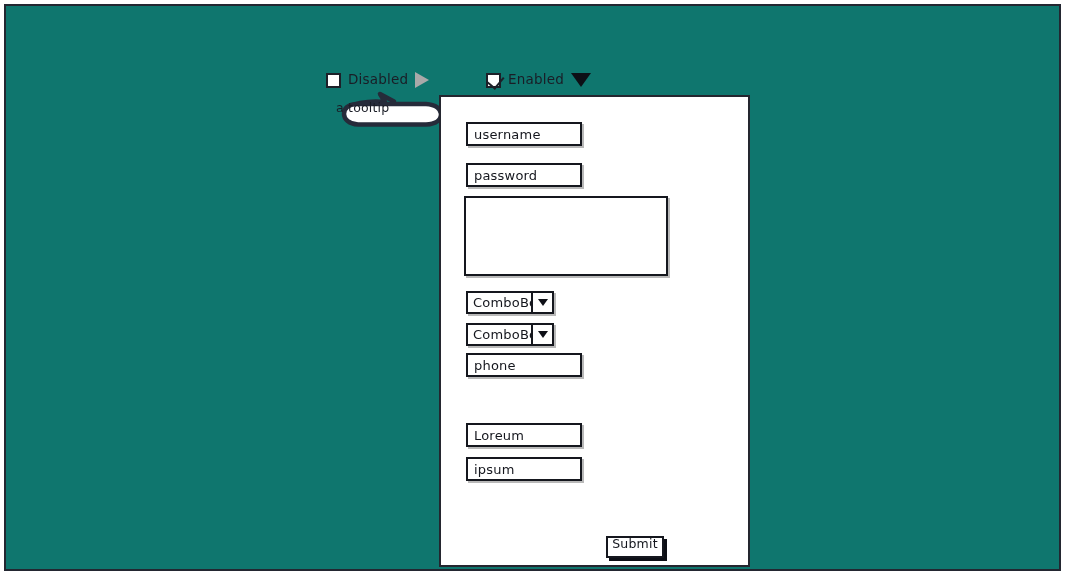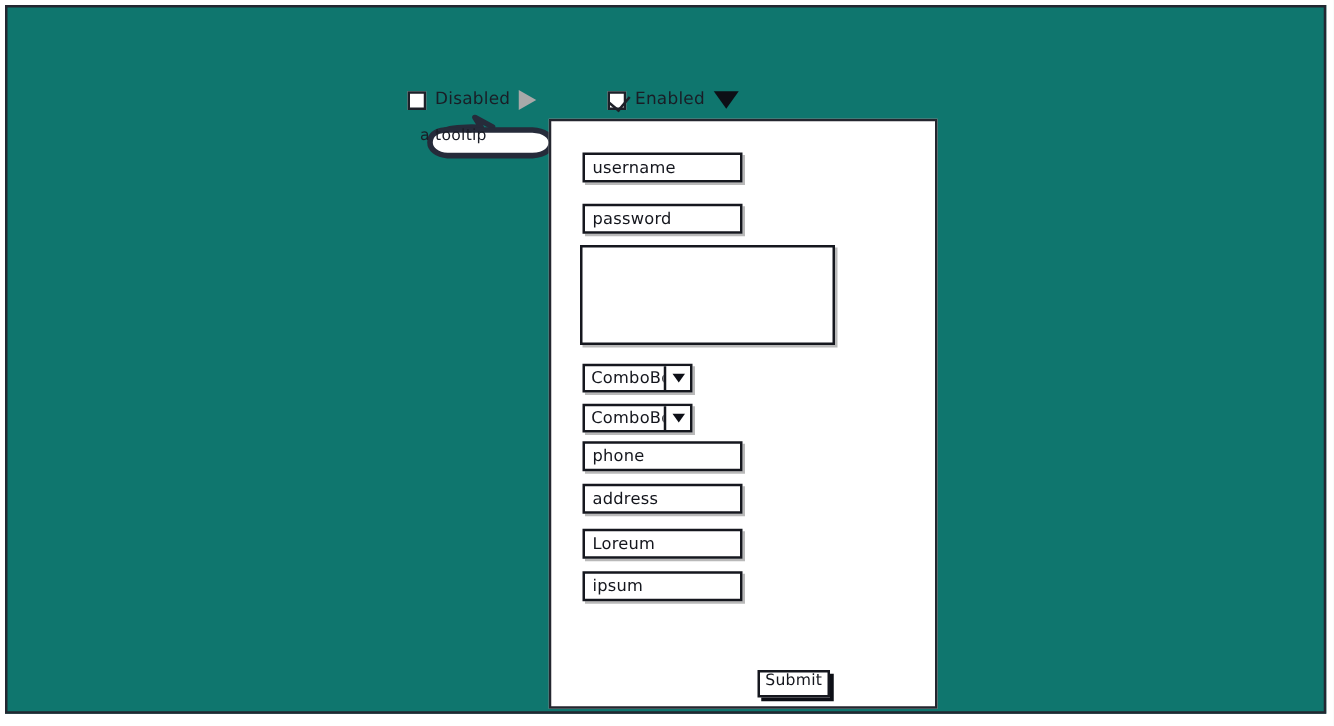--- a/index.html
+++ b/index.html
@@ -143,21 +143,21 @@
     line-height: 1;
     white-space: nowrap;
     overflow: hidden;
   }
 
   
   .text-input {
     display: flex;
     align-items: center;
     padding-left: 6px;
-    width: 128px;
+    width: 116px;
     height: 24px;
   }
   #input-username { left: 25px;  top: 25px; }
   #input-password { left: 25px;  top: 66px; }
   #input-phone    { left: 25px;  top: 256px; }
   #input-address  { left: 25px;  top: 290px; }
   #input-loreum   { left: 25px;  top: 326px; }
   #input-ipsum    { left: 25px;  top: 360px; }
 
   
@@ -274,21 +274,20 @@
 
       <div class="sketch-box combo" id="combo-2">
         <span class="combo-value field-text">ComboBox</span>
         <span class="combo-button">
           <span class="combo-arrow"></span>
         </span>
       </div>
 
       <div class="sketch-box text-input field-text" id="input-phone">phone</div>
 
-      <div class="sketch-box text-input field-text" id="input-address">address</div>
 
       <div class="sketch-box text-input field-text" id="input-loreum">Loreum</div>
 
       <div class="sketch-box text-input field-text" id="input-ipsum">ipsum</div>
 
       <div class="sketch-box" id="submit-button">
         <span id="submit-label">Submit</span>
       </div>
 
     </div>

